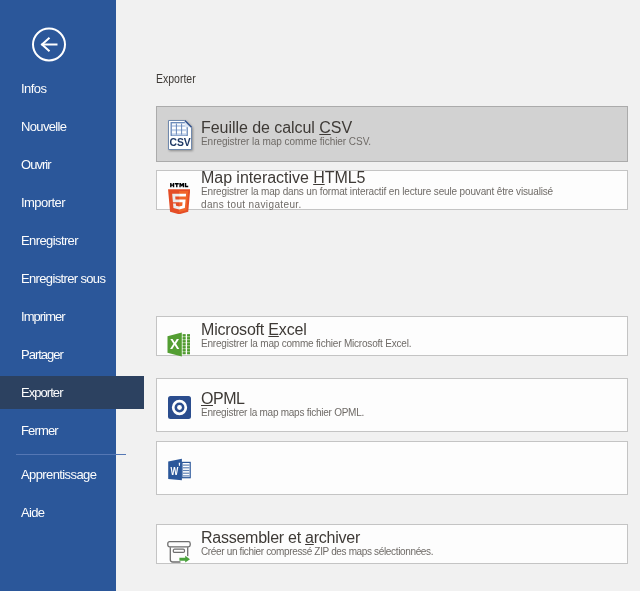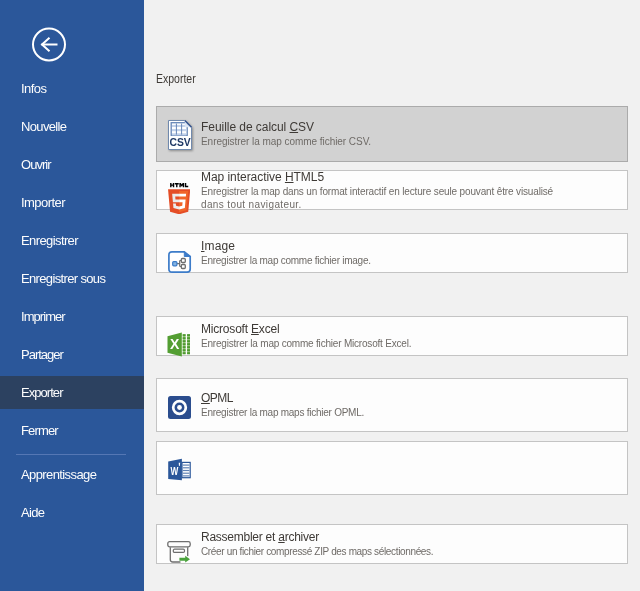--- a/index.html
+++ b/index.html
@@ -1,35 +1,35 @@
 <!DOCTYPE html>
 <html><head>
 <meta charset="utf-8">
 <style>
 * { margin:0; padding:0; box-sizing:border-box; }
 html,body { width:640px; height:591px; }
 body { font-family:"Liberation Sans",sans-serif; }
 #root { position:relative; width:640px; height:591px; background:#f1f1f1; overflow:hidden; }
 
 
-#sidebar { position:absolute; left:0; top:0; width:144px; height:591px; background:#2b579a; }
+#sidebar { position:absolute; left:0; top:0; width:116px; height:591px; background:#2b579a; }
 .mi { position:absolute; left:0; width:144px; height:32px; line-height:32px; padding-left:21px;
       color:#fdfdfd; font-size:13px; }
 .mi.sel { background:#2c4160; }
 #sep { position:absolute; left:16px; top:454px; width:110px; height:1px; background:#5577b4; }
 #backbtn { position:absolute; left:31px; top:27px; }
 
 
 #heading { position:absolute; left:156px; top:72px; font-size:12.5px; color:#3e3a36;
            transform:scaleX(0.84); transform-origin:0 50%; }
 .card { position:absolute; left:156px; width:472px; height:40px; background:#fdfdfd;
         border:1px solid #c4c4c4; display:flex; align-items:center; padding-left:44px; }
 .card.sel { background:#d2d2d2; border-color:#ababab; }
 .card svg.icon { position:absolute; }
-.t1 { font-size:12px; line-height:15px; color:#3e3a36; }
+.t1 { font-size:16px; line-height:15px; color:#3e3a36; }
 .t2 { font-size:10px; line-height:13px; color:#6f6b67; }
 u { text-decoration:underline; }
 </style>
 </head>
 <body>
 <div id="root">
   <div id="sidebar">
     <div id="backbtn">
       <svg width="36" height="36" viewBox="0 0 36 36">
         <circle cx="18" cy="17.5" r="16" fill="none" stroke="#fff" stroke-width="2"></circle>
@@ -82,34 +82,20 @@
       <path d="M256 480.5V131.2h148.3l-28.3 316.4" fill="#f16529"></path>
       <path d="M142 176.3h114v45.4h-64.2l4.2 46.5h60v45.3H154.4M156.4 336.3H202l3.2 36.3 50.8 13.6v47.4l-93.2-26" fill="#ebebeb"></path>
       <path d="M369.6 176.3H255.8v45.4h109.6M361.3 268.2H255.8v45.4h56l-5.3 59-50.7 13.6v47.2l93-25.8" fill="#fff"></path>
     </svg>
     <div class="tx">
       <div class="t1" style="letter-spacing:-0.05px">Map interactive <u>H</u>TML5</div>
       <div class="t2" style="letter-spacing:-0.15px">Enregistrer la map dans un format interactif en lecture seule pouvant être visualisé<br><span style="letter-spacing:0.37px">dans tout navigateur.</span></div>
     </div>
   </div>
 
-  <div class="card" style="top:233px">
-    <svg class="icon" style="left:10.5px;top:17px" width="24" height="22" viewBox="0 0 24 22">
-      <path d="M4 0.9 L16.3 0.9 L22.2 5.5 L22.2 18 Q22.2 21.1 19.1 21.1 L4 21.1 Q0.9 21.1 0.9 18 L0.9 4 Q0.9 0.9 4 0.9 Z" fill="#fff" stroke="#3d7cc9" stroke-width="1.7"></path>
-      <path d="M16.3 0.9 L22.2 5.5 L16.3 5.5 Z" fill="#3d7cc9" stroke="#3d7cc9" stroke-width="1"></path>
-      <path d="M8.9 12.6 H11.7 M11.7 9.5 V15.5 M11.7 9.5 H13.2 M11.7 15.5 H13.2" stroke="#6e6e6e" stroke-width="1.2" fill="none"></path>
-      <rect x="13.3" y="7.5" width="4" height="4" rx="1" fill="#fff" stroke="#6e6e6e" stroke-width="1.3"></rect>
-      <rect x="13.3" y="13.5" width="4" height="4" rx="1" fill="#fff" stroke="#6e6e6e" stroke-width="1.3"></rect>
-      <rect x="4.7" y="10.6" width="4.2" height="4.2" rx="1" fill="#85b4e2" stroke="#3a7bc8" stroke-width="1.2"></rect>
-    </svg>
-    <div class="tx">
-      <div class="t1" style="letter-spacing:0.15px"><u>I</u>mage</div>
-      <div class="t2" style="letter-spacing:-0.25px">Enregistrer la map comme fichier image.</div>
-    </div>
-  </div>
 
   <div class="card" style="top:316px">
     <svg class="icon" style="left:9.5px;top:15px" width="26" height="25" viewBox="0 0 26 25">
       <rect x="15.7" y="2.2" width="2.9" height="20" fill="#9cc784"></rect>
       <rect x="20.1" y="2.2" width="2.9" height="20" fill="#9cc784"></rect>
       <g fill="#4f9a30">
         <rect x="15.7" y="2.2" width="2.9" height="1.9"></rect>
           <rect x="20.1" y="2.2" width="2.9" height="1.9"></rect>
         <rect x="15.7" y="5.2" width="2.9" height="1.9"></rect>
           <rect x="20.1" y="5.2" width="2.9" height="1.9"></rect>

